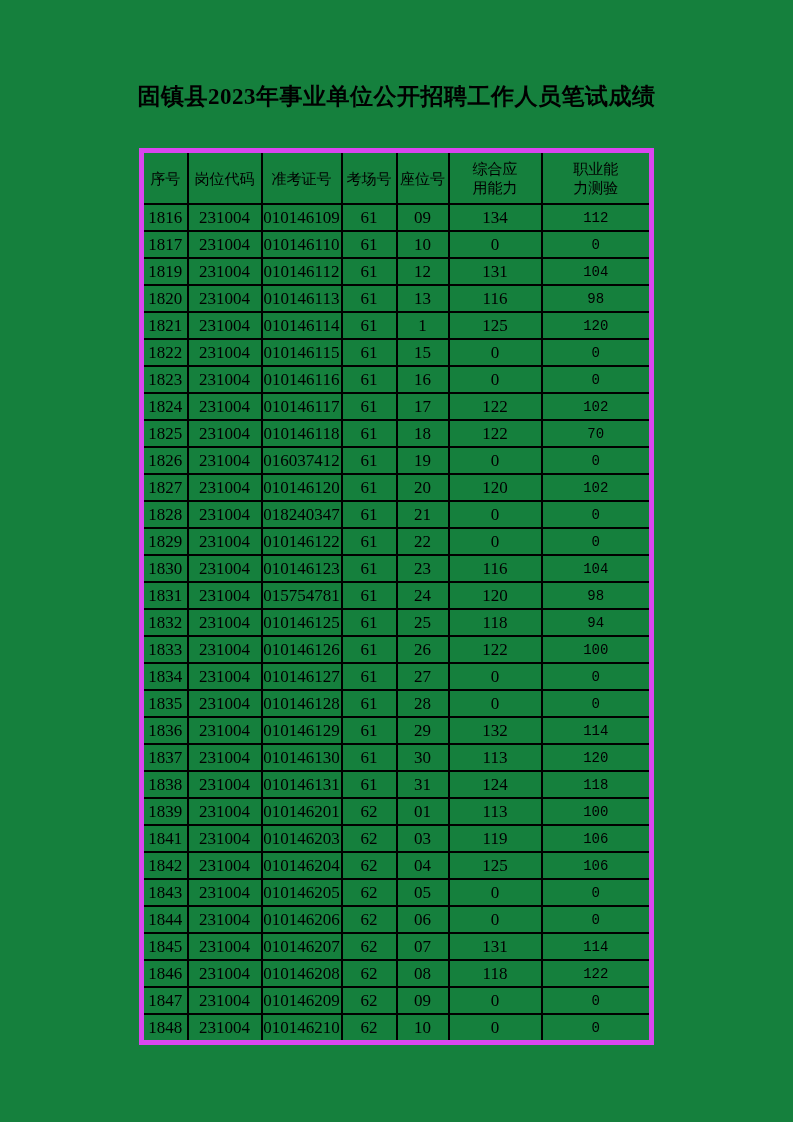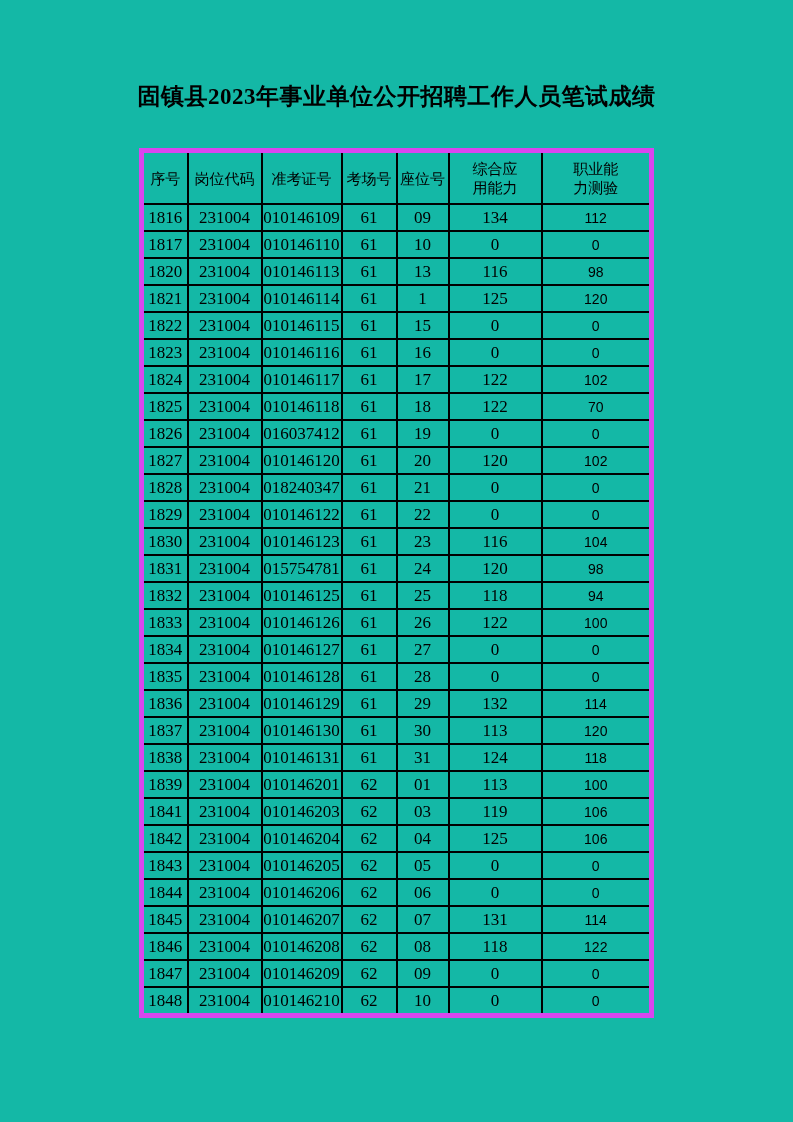--- a/index.html
+++ b/index.html
@@ -4,21 +4,21 @@
 <style>
   html, body {
     margin: 0;
     padding: 0;
     background: #ffffff;
   }
   .page {
     position: relative;
     width: 793px;
     height: 1122px;
-    background: #14b8a6;
+    background: #15803d;
     overflow: hidden;
     font-family: "Liberation Serif", serif;
     color: #000000;
   }
   .title {
     margin: 0;
     padding-top: 84px;
     text-align: center;
     font-family: "Liberation Serif", serif;
     font-size: 23px;
@@ -52,21 +52,21 @@
   }
   table.score-table td {
     height: 25px;
     line-height: 1;
   }
   td.cell-serif {
     font-family: "Liberation Serif", serif;
     font-size: 17px;
   }
   td.cell-sans {
-    font-family: Liberation Sans, sans-serif;
+    font-family: Liberation Mono, monospace;
     font-size: 14px;
     padding-top: 3px;
   }
 </style>
 </head>
 <body>
 
 <div class="page">
 
   <h1 class="title">固镇县2023年事业单位公开招聘工作人员笔试成绩</h1>
@@ -107,20 +107,29 @@
         <tr>
           <td class="cell-serif">1817</td>
           <td class="cell-serif">231004</td>
           <td class="cell-serif">010146110</td>
           <td class="cell-serif">61</td>
           <td class="cell-serif">10</td>
           <td class="cell-serif">0</td>
           <td class="cell-sans">0</td>
         </tr>
         <tr>
+          <td class="cell-serif">1819</td>
+          <td class="cell-serif">231004</td>
+          <td class="cell-serif">010146112</td>
+          <td class="cell-serif">61</td>
+          <td class="cell-serif">12</td>
+          <td class="cell-serif">131</td>
+          <td class="cell-sans">104</td>
+        </tr>
+        <tr>
           <td class="cell-serif">1820</td>
           <td class="cell-serif">231004</td>
           <td class="cell-serif">010146113</td>
           <td class="cell-serif">61</td>
           <td class="cell-serif">13</td>
           <td class="cell-serif">116</td>
           <td class="cell-sans">98</td>
         </tr>
         <tr>
           <td class="cell-serif">1821</td>

